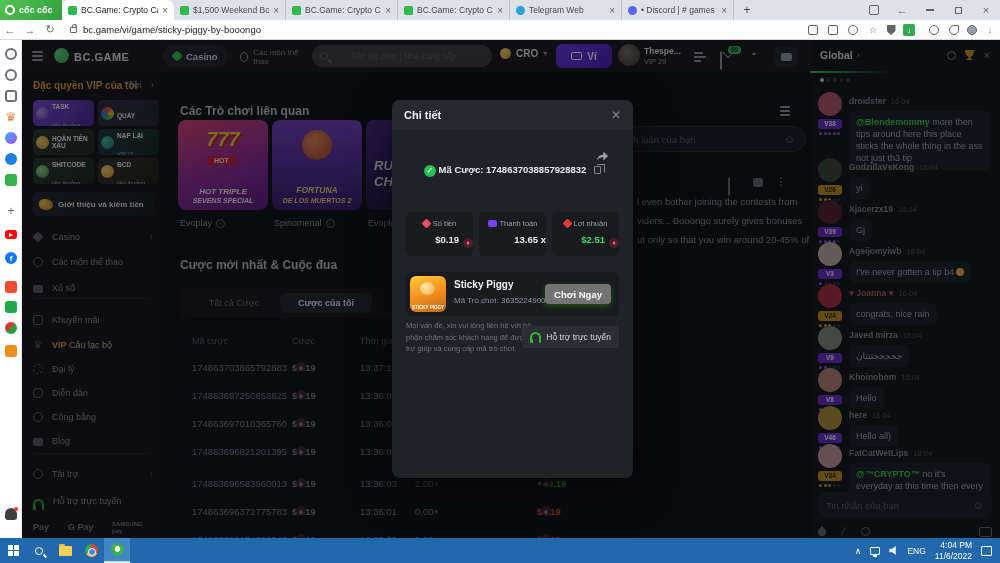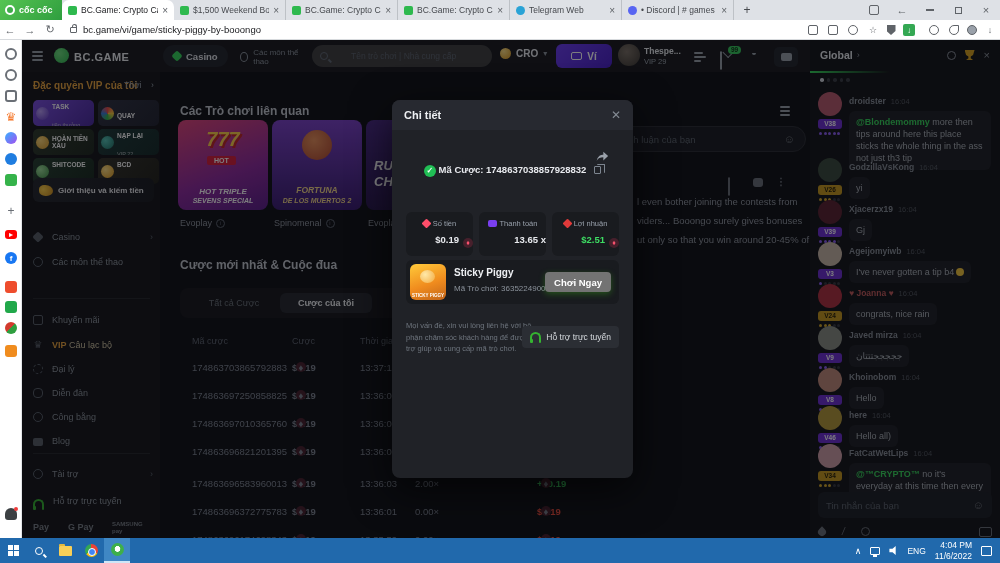--- a/index.html
+++ b/index.html
@@ -63,21 +63,21 @@
   .bubic::after{content:"";position:absolute;left:2px;bottom:-3px;border:3px solid transparent;border-top-color:#9aa1aa}
   .badge99{position:absolute;left:8px;top:-6px;background:#35c85a;color:#0c2b12;font-size:6.5px;font-weight:bold;border-radius:5px;padding:0 3px;line-height:8px}
   
   .sbar{position:absolute;left:22px;top:72px;width:138px;height:466px;background:#15161a}
   .viptitle{font-size:10px;font-weight:bold;color:#e8a33d}
   .more{font-size:8.5px;color:#98a0ab}
   .tile{position:absolute;width:61px;height:26px;border-radius:5px;display:flex;align-items:center;gap:3px;padding:0 3px;overflow:hidden}
   .tile-ic{width:13px;height:13px;border-radius:50%;flex:none}
   .tile-t{font-size:6.5px;font-weight:bold;color:#fff;line-height:1.1}
   .tile-s{font-size:5.5px;color:#d6d8dd;opacity:.75}
-  .refer{position:absolute;left:33px;top:178px;width:121px;height:24px;background:linear-gradient(90deg,#24272d,#1a1c21);border-radius:6px;display:flex;align-items:center;gap:5px;padding:0 6px}
+  .refer{position:absolute;left:33px;top:192px;width:121px;height:24px;background:linear-gradient(90deg,#24272d,#1a1c21);border-radius:6px;display:flex;align-items:center;gap:5px;padding:0 6px}
   .refer-t{font-size:8px;font-weight:bold;color:#e8e9eb}
   .coinpile{width:14px;height:11px;background:radial-gradient(circle at 30% 40%,#ffd24a,#c8881b);border-radius:40% 60% 50% 50%}
   .mrow{position:absolute;left:33px;height:20px;display:flex;align-items:center;gap:9px;width:120px}
   .mrow .lbl{font-size:9px;color:#8b929b}
   .mi{width:10px;height:10px;flex:none}
   .mi-dia{background:#585f68;transform:rotate(45deg) scale(.8);border-radius:2px}
   .mi-circ{border:1.5px solid #585f68;border-radius:50%}
   .mi-rect{border:1.5px solid #585f68;border-radius:2px}
   .mi-rect2{background:#585f68;border-radius:2px;height:8px;margin-top:1px}
   .mi-crown{color:#585f68;font-size:10px;line-height:10px;text-align:center}
@@ -147,21 +147,21 @@
   .copyic{display:inline-block;width:7px;height:8px;border:1px solid #7d858f;border-radius:1px;position:relative;margin-left:5px;vertical-align:-1px}
   .copyic::after{content:"";position:absolute;left:2px;top:-3px;width:7px;height:8px;border:1px solid #7d858f;border-radius:1px;border-left:none;border-bottom:none}
   .betline{position:absolute;left:0;top:64px;width:100%;text-align:center;font-size:9.5px;font-weight:bold;color:#e8eaee}
   .byline{position:absolute;left:0;top:84px;width:100%;text-align:center;font-size:8.5px;color:#6b7280}
   .uname{color:#e8eaee;font-weight:bold;border-bottom:1px dotted #888e96}
   .stat{position:absolute;top:112px;width:67px;height:44px;background:#191b1f;border-radius:6px;text-align:right;padding-top:7px}
   .stat .sl{font-size:7.5px;color:#98a0ab;display:flex;align-items:center;justify-content:center;gap:3px}
   .stat .sv{font-size:9.5px;font-weight:bold;color:#e8eaee;margin-top:6px}
   .walletp{display:inline-block;width:9px;height:7px;background:#7a3ff0;border-radius:2px}
   .gemdot{display:inline-block;width:7px;height:7px;background:#ff4e6a;transform:rotate(45deg);border-radius:1px}
-  .mgame{position:absolute;left:14px;top:160px;width:213px;height:44px;background:#191b1f;border-radius:6px}
+  .mgame{position:absolute;left:14px;top:172px;width:213px;height:44px;background:#191b1f;border-radius:6px}
   .gthumb{position:absolute;left:4px;top:4px;width:36px;height:36px;border-radius:6px;background:linear-gradient(160deg,#ffca3a,#f08c1e 55%,#c2651a);overflow:hidden}
   .gthumb .pig{position:absolute;left:10px;top:6px;width:15px;height:13px;border-radius:50%;background:radial-gradient(circle at 35% 35%,#ffe9a8,#f3a93c)}
   .gthumb .tt{position:absolute;left:0;bottom:2px;width:100%;text-align:center;font-size:4.5px;font-weight:bold;color:#fff}
   .gname{position:absolute;left:48px;top:7px;font-size:10px;font-weight:bold;color:#eef0f3}
   .gid{position:absolute;left:48px;top:24px;font-size:8px;color:#8b929b}
   .playbtn{position:absolute;right:8px;top:12px;width:66px;height:20px;background:#737373;border-radius:4px;color:#fff;font-size:9.5px;font-weight:bold;display:flex;align-items:center;justify-content:center;box-shadow:0 2px 6px rgba(59,193,23,.35)}
   .mnote{position:absolute;left:14px;top:220px;width:128px;font-size:7.5px;line-height:1.55;color:#6e757e}
   .supbtn{position:absolute;right:14px;top:226px;height:22px;background:#2b2e34;border-radius:4px;display:flex;align-items:center;gap:5px;padding:0 8px;color:#d6dade;font-size:8.5px}
   .shareic{position:absolute;right:24px;top:50px;width:14px;height:12px}
   
@@ -378,20 +378,24 @@
 
   <div class="mrow" style="top:227px">
     <span class="mi mi-dia"></span>
     <span class="lbl">Casino</span>
     <span class="chev">›</span>
   </div>
   <div class="mrow" style="top:252px">
     <span class="mi mi-circ"></span>
     <span class="lbl">Các môn thể thao</span>
   </div>
+  <div class="mrow" style="top:278px">
+    <span class="mi mi-rect2"></span>
+    <span class="lbl">Xổ số</span>
+  </div>
   <div class="mdiv" style="top:298px"></div>
   <div class="mrow" style="top:310px">
     <span class="mi mi-rect"></span>
     <span class="lbl">Khuyến mãi</span>
   </div>
   <div class="mrow" style="top:335px">
     <span class="mi mi-crown">♛</span>
     <span class="lbl"><b style="color:#e8a33d">VIP</b> <span style="color:#cfc3a2">Câu lạc bộ</span></span>
   </div>
   <div class="mrow" style="top:359px">

